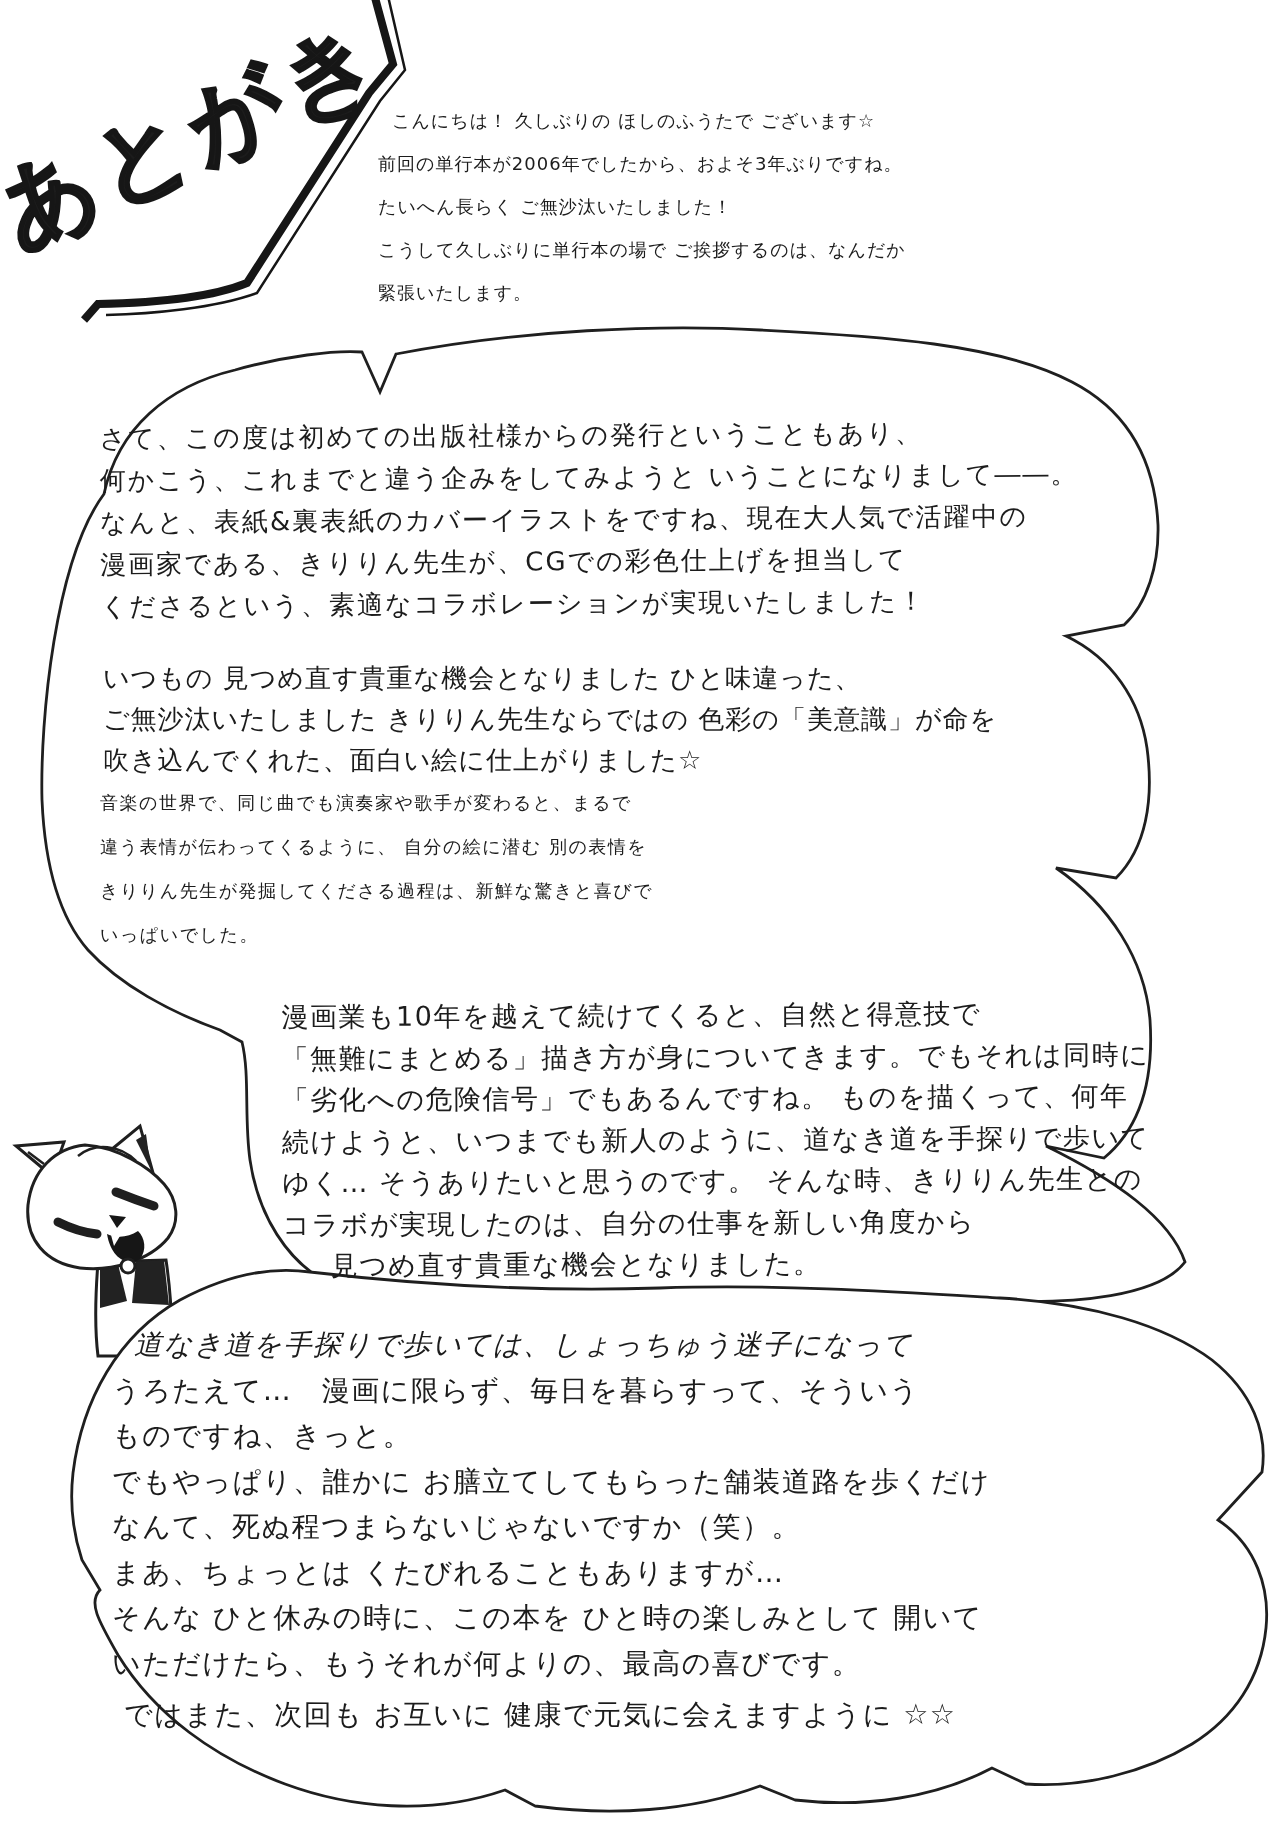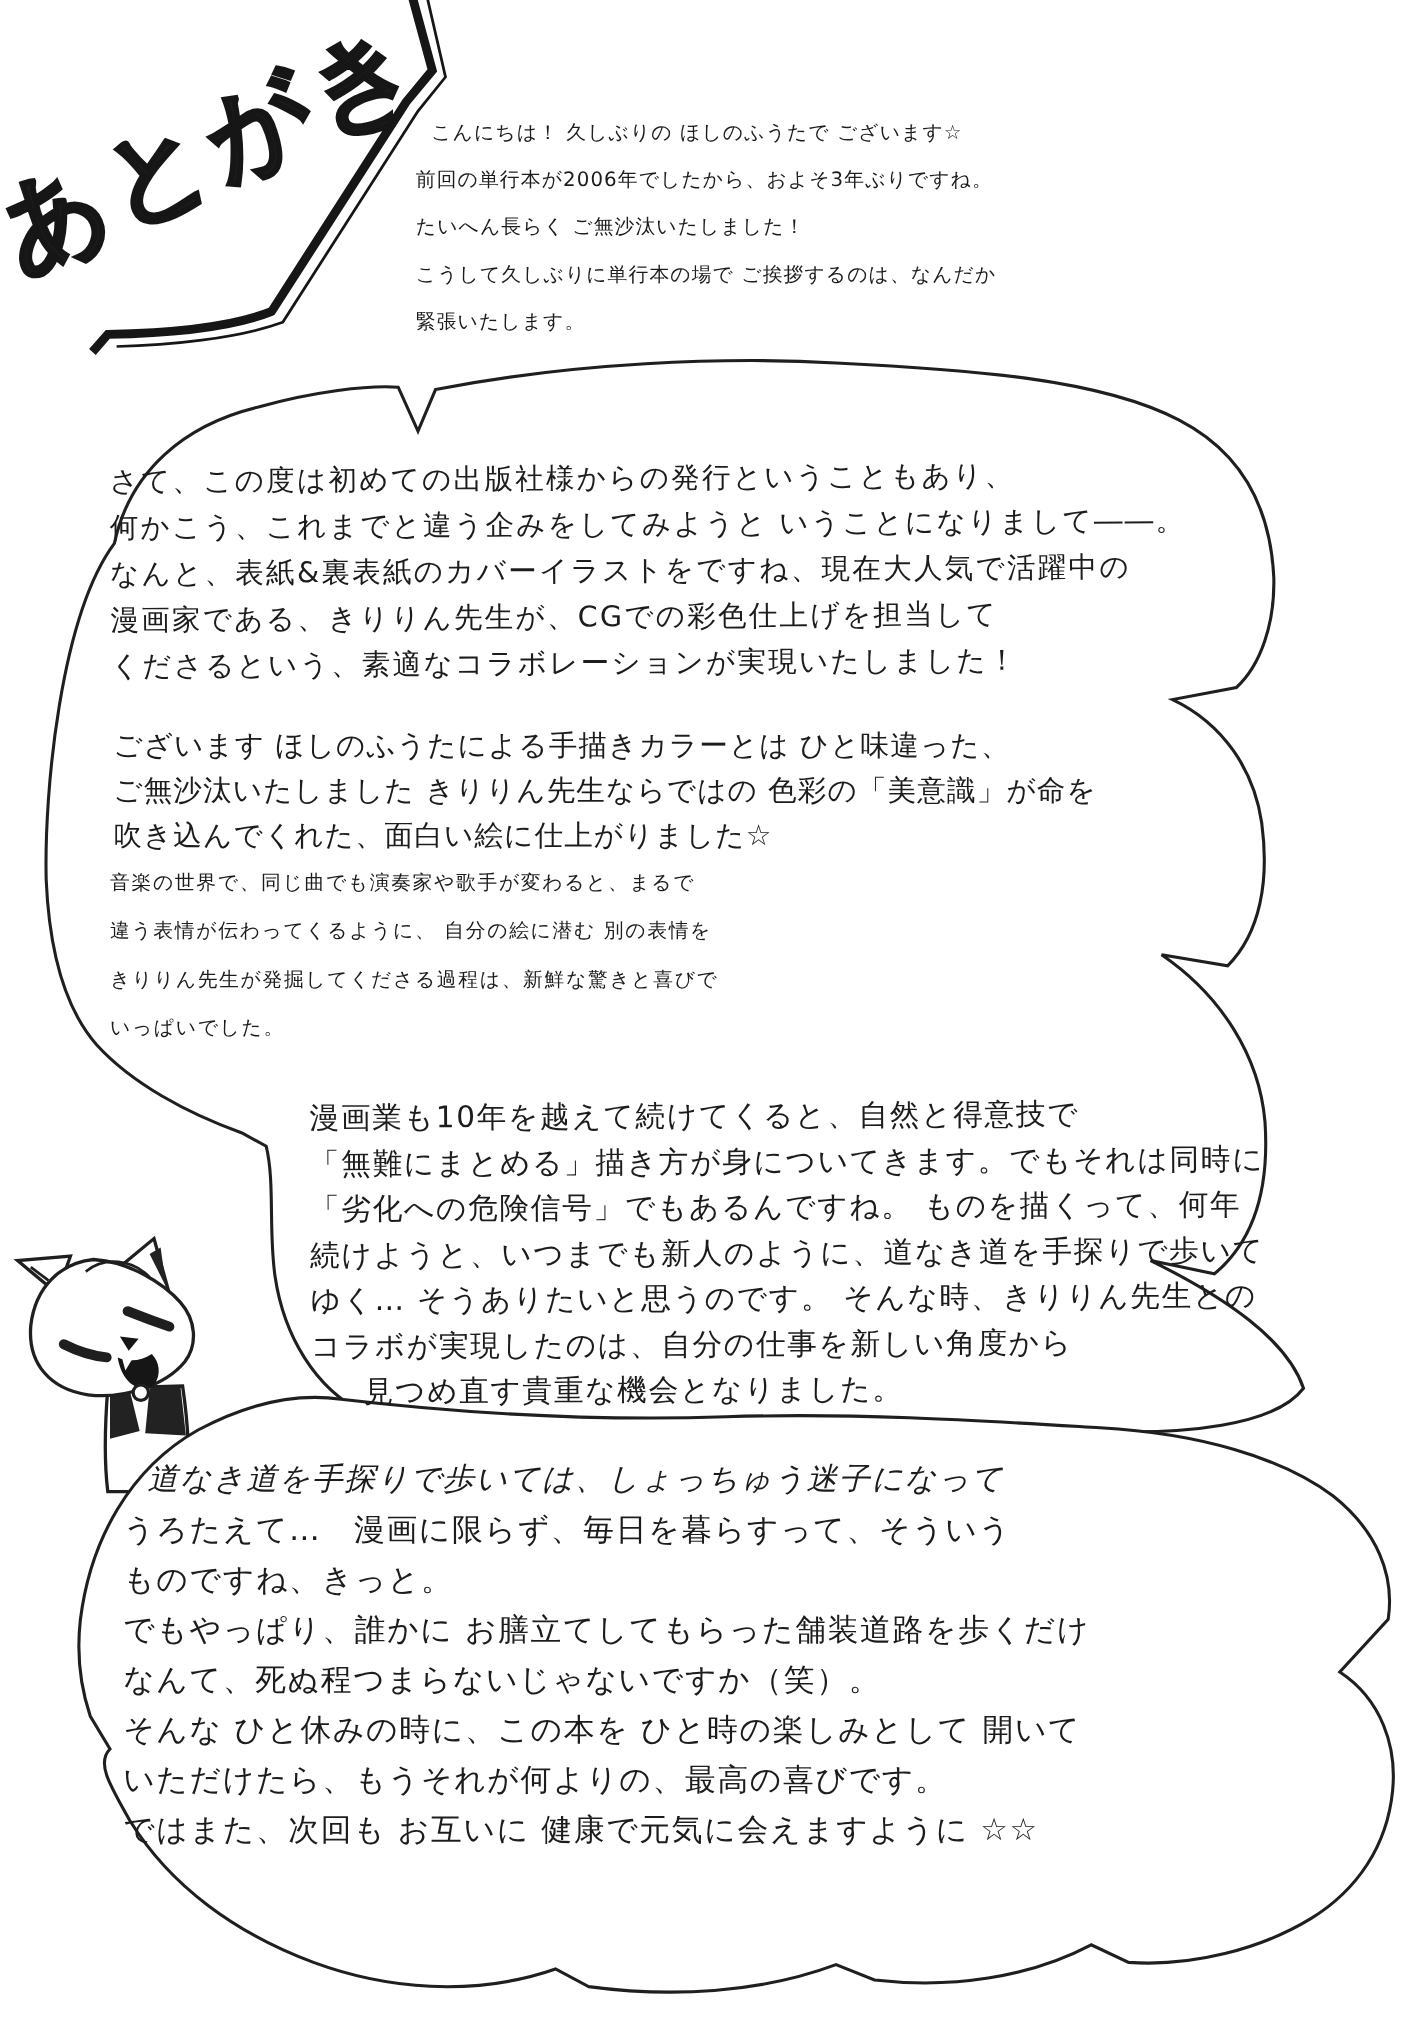--- a/index.html
+++ b/index.html
@@ -133,21 +133,21 @@
     </div>
 
   <div id="p1" class="hl-block">
       <div class="hline">さて、この度は初めての出版社様からの発行ということもあり、</div>
       <div class="hline">何かこう、これまでと違う企みをしてみようと いうことになりまして――。</div>
       <div class="hline">なんと、表紙&amp;裏表紙のカバーイラストをですね、現在大人気で活躍中の</div>
       <div class="hline">漫画家である、きりりん先生が、CGでの彩色仕上げを担当して</div>
       <div class="hline">くださるという、素適なコラボレーションが実現いたしました！</div>
     </div>
   <div id="p2" class="hl-block">
-      <div class="hline">ございます ほしのふうたによる手描きカラーとは ひと味違った、</div>
+      <div class="hline">いつもの 見つめ直す貴重な機会となりました ひと味違った、</div>
       <div class="hline">ご無沙汰いたしました きりりん先生ならではの 色彩の「美意識」が命を</div>
       <div class="hline">吹き込んでくれた、面白い絵に仕上がりました☆</div>
     </div>
   <div id="p3" class="hl-block">
       <div class="hline">音楽の世界で、同じ曲でも演奏家や歌手が変わると、まるで</div>
       <div class="hline">違う表情が伝わってくるように、 自分の絵に潜む 別の表情を</div>
       <div class="hline">きりりん先生が発掘してくださる過程は、新鮮な驚きと喜びで</div>
       <div class="hline">いっぱいでした。</div>
     </div>
   <div id="p4" class="hl-block">
@@ -159,18 +159,19 @@
       <div class="hline">コラボが実現したのは、自分の仕事を新しい角度から</div>
       <div class="hline">見つめ直す貴重な機会となりました。</div>
     </div>
 
   <div id="bottom" class="hl-block">
       <div class="hline">道なき道を手探りで歩いては、しょっちゅう迷子になって</div>
       <div class="hline">うろたえて…　漫画に限らず、毎日を暮らすって、そういう</div>
       <div class="hline">ものですね、きっと。</div>
       <div class="hline">でもやっぱり、誰かに お膳立てしてもらった舗装道路を歩くだけ</div>
       <div class="hline">なんて、死ぬ程つまらないじゃないですか（笑）。</div>
+      <div class="hline">まあ、ちょっとは くたびれることもありますが…</div>
       <div class="hline">そんな ひと休みの時に、この本を ひと時の楽しみとして 開いて</div>
       <div class="hline">いただけたら、もうそれが何よりの、最高の喜びです。</div>
       <div class="hline">ではまた、次回も お互いに 健康で元気に会えますように ☆☆</div>
     </div>
 
 </div>
 
 </body></html>

